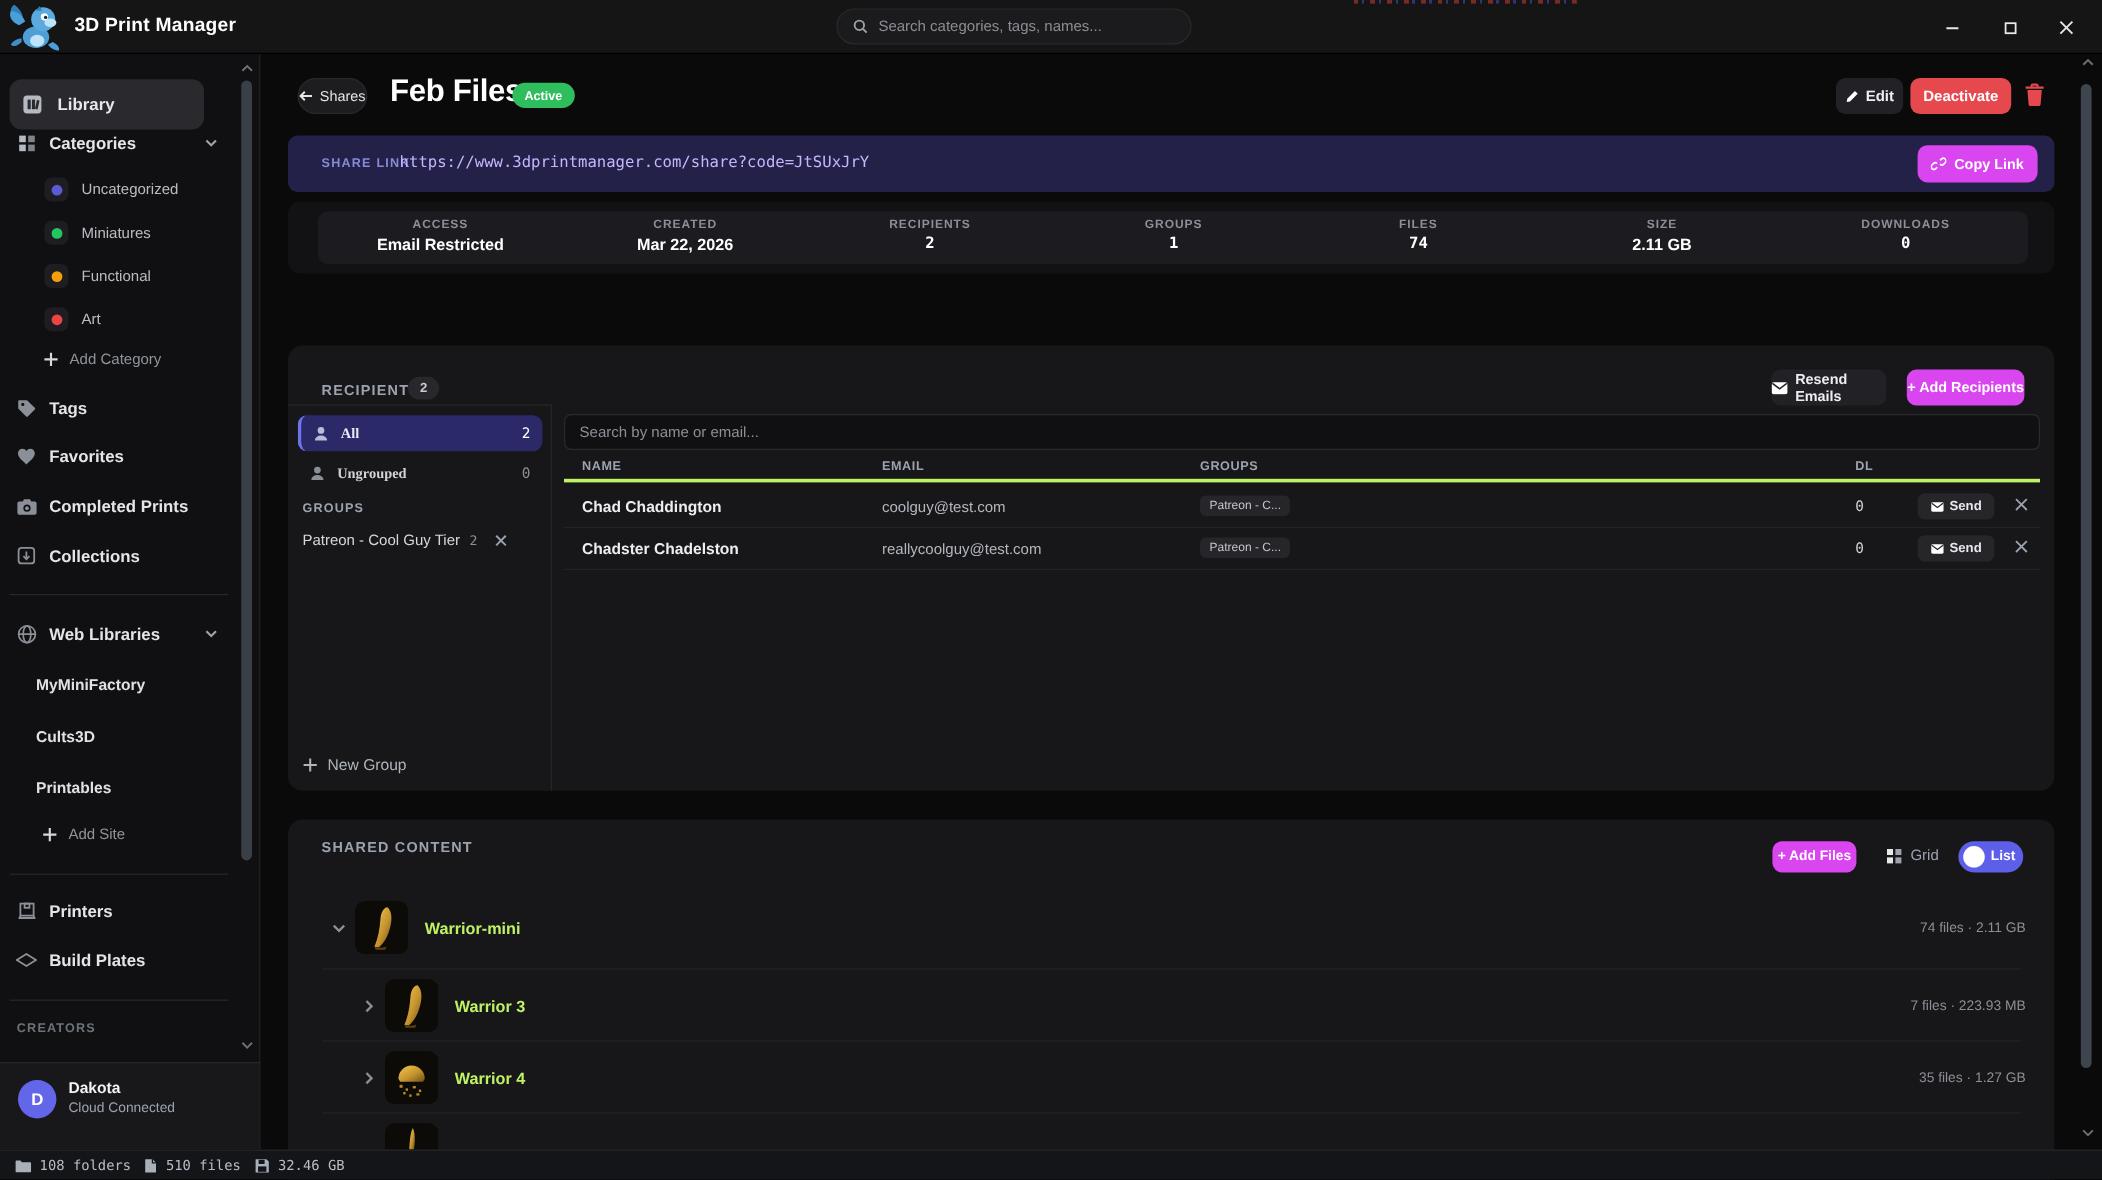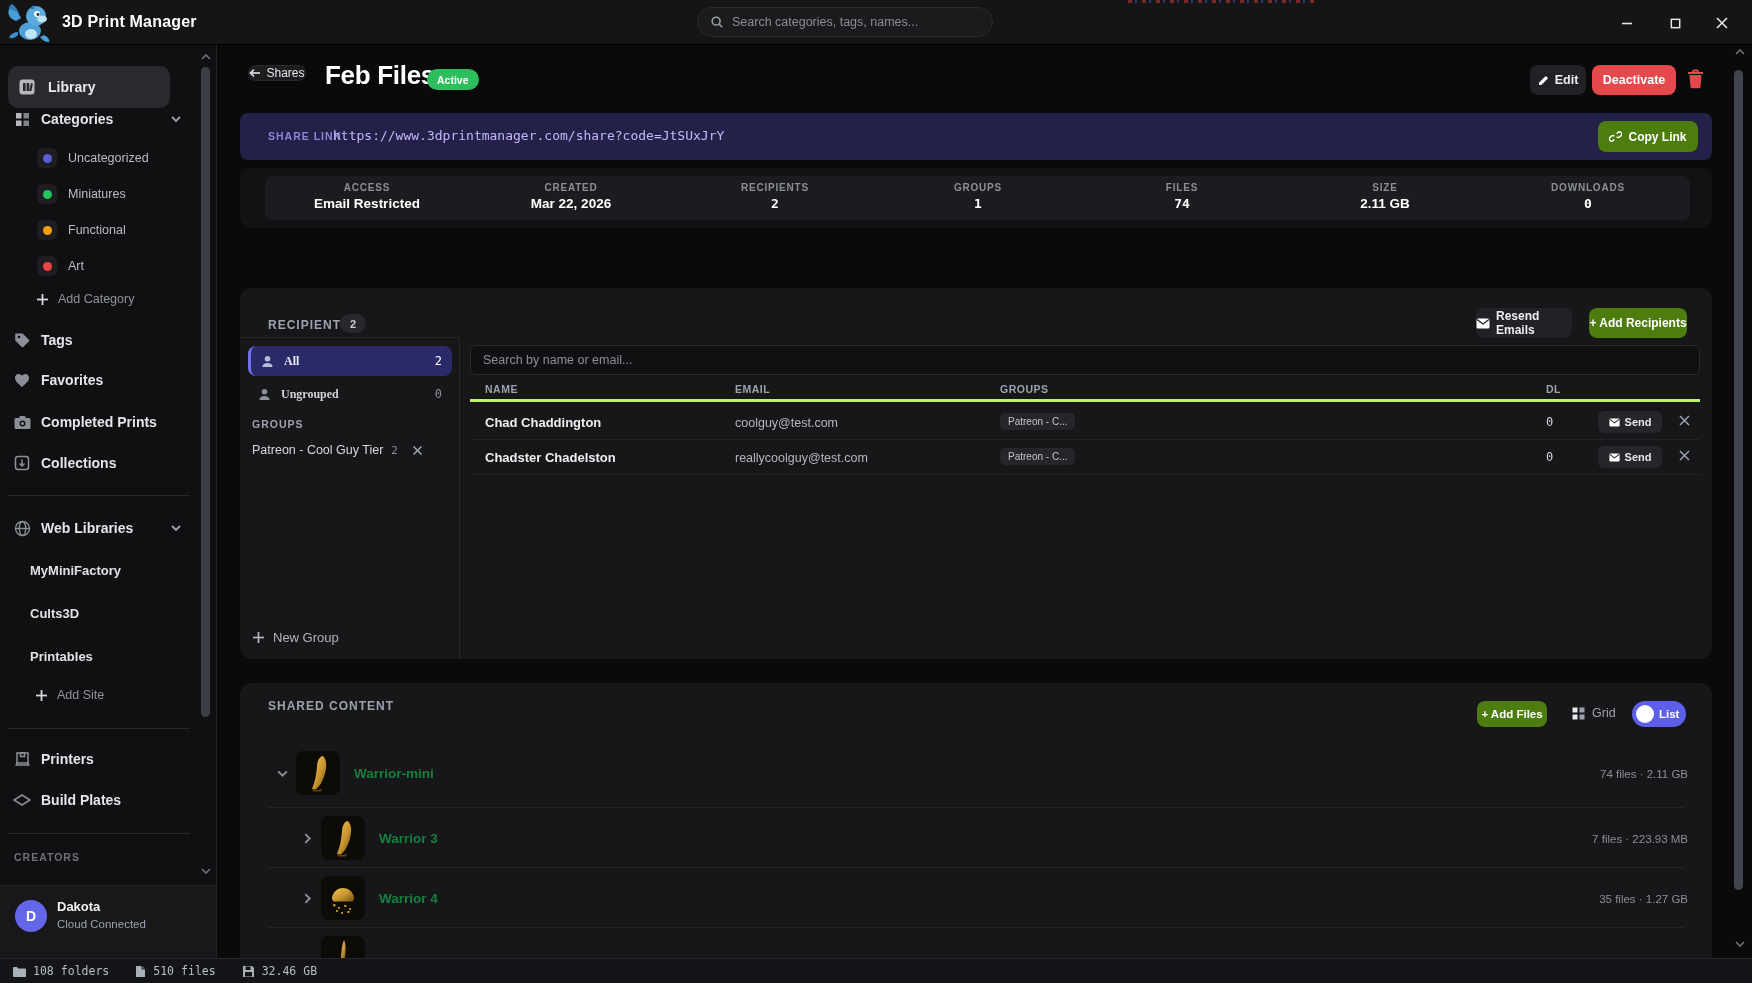--- a/index.html
+++ b/index.html
@@ -36,32 +36,32 @@
   .side-sec { position:absolute; left:14px; font-size:10.5px; font-weight:700; letter-spacing:1px; color:#6d7279; }
   .side-scroll { position:absolute; left:201px; width:9px; border-radius:5px; background:#3a3f46; }
   .scroll-chev { position:absolute; color:#6b7076; }
 
   .user-box { left:0; top:885px; width:217px; height:73px; background:#18181b; border-top:1px solid #26262a; border-right:1px solid #222226; z-index:4; }
   .avatar { position:absolute; left:15px; top:14px; width:32px; height:32px; border-radius:50%; background:#6466e9; color:#fff; font-size:14px; font-weight:700; display:flex; align-items:center; justify-content:center; }
   .user-name { position:absolute; left:57px; top:13px; font-size:13px; font-weight:700; color:#f0f1f3; }
   .user-status { position:absolute; left:57px; top:32px; font-size:11.5px; color:#9ca3af; }
 
   
-  .statusbar { left:0; top:958px; width:1752px; height:25px; background:#141518; border-top:1px solid #26262a; display:flex; align-items:center; gap:26px; padding-left:12px; z-index:6; font-family:"DejaVu Sans Mono", monospace; font-size:11.5px; color:#b9bdc3; }
+  .statusbar { left:0; top:958px; width:1752px; height:25px; background:#141518; border-top:1px solid #26262a; display:flex; align-items:center; gap:11px; padding-left:12px; z-index:6; font-family:"DejaVu Sans Mono", monospace; font-size:11.5px; color:#b9bdc3; }
   .status-item { display:flex; align-items:center; gap:7px; }
 
   
   .main { left:217px; top:45px; width:1535px; height:913px; background:#0a0a0b; }
   
-  .back-pill { left:31px; top:20px; width:58px; height:16px; background:#1d1d20; border:1px solid #2a2a2e; border-radius:15px; display:flex; align-items:center; justify-content:center; gap:5px; font-size:12px; color:#e3e5e8; cursor:pointer; }
+  .back-pill { left:31px; top:20px; width:58px; height:30px; background:#1d1d20; border:1px solid #2a2a2e; border-radius:15px; display:flex; align-items:center; justify-content:center; gap:5px; font-size:12px; color:#e3e5e8; cursor:pointer; }
   .page-title { left:108px; top:15px; font-size:26px; font-weight:800; letter-spacing:-.3px; color:#fff; }
   .badge-active { left:210px; top:24px; height:21px; padding:0 10px; border-radius:11px; background:#2fbe5d; color:#fff; font-size:10.5px; font-weight:700; display:flex; align-items:center; }
   .btn { display:flex; align-items:center; justify-content:center; gap:6px; border-radius:8px; font-weight:700; cursor:pointer; }
   .btn-dark { background:#222226; color:#eceef0; }
-  .btn-accent { background:#4d7c0f; color:#fff; }
+  .btn-accent { background:#d946ef; color:#fff; }
   .btn-red { background:#e5484d; color:#fff; }
 
   
   .share-bar { left:23px; top:68px; width:1472px; height:47px; background:#232148; border-radius:8px; }
   .share-label { position:absolute; left:28px; top:17px; font-size:10.5px; font-weight:800; letter-spacing:1px; color:#8789d8; }
   .share-url { position:absolute; left:93px; top:15px; font-family:"DejaVu Sans Mono", monospace; font-size:13px; color:#c4b5fd; }
   .copy-btn { position:absolute; left:1358px; top:8px; width:100px; height:31px; font-size:12px; }
 
   
   .stats-outer { left:23px; top:123px; width:1472px; height:60px; background:#121215; border-radius:10px; }
@@ -103,21 +103,21 @@
 
   
   .content-card { left:23px; top:638px; width:1472px; height:320px; background:#17171a; border-radius:12px 12px 0 0; overflow:hidden; }
   .grid-toggle { position:absolute; display:flex; align-items:center; gap:7px; color:#9ca3af; font-size:12.5px; font-weight:400; cursor:pointer; }
   .list-toggle { position:absolute; width:54px; height:26px; background:#5d5fe8; border-radius:13px; display:flex; align-items:center; cursor:pointer; }
   .list-toggle .knob { width:18px; height:18px; border-radius:50%; background:#fff; margin-left:4px; }
   .list-toggle .lbl { margin-left:5px; color:#fff; font-size:11.5px; font-weight:700; }
   .crow { position:absolute; left:16px; width:1444px; height:57px; }
   .crow .chev { position:absolute; top:22px; color:#8b8f96; }
   .crow .thumb { position:absolute; top:6px; width:44px; height:44px; border-radius:8px; overflow:hidden; background:#0c0b07; }
-  .crow .nm { position:absolute; top:21px; font-size:13.5px; font-weight:700; color:#15803d; }
+  .crow .nm { position:absolute; top:21px; font-size:13.5px; font-weight:700; color:#bef264; }
   .crow .meta { position:absolute; right:12px; top:23px; font-size:11.5px; color:#8b8f96; }
   .cdiv { position:absolute; left:28px; width:1416px; height:1px; background:#242428; }
 
   
   .main-scroll-thumb { position:absolute; left:1517px; top:25px; width:9px; height:820px; background:#3f454e; border-radius:5px; }
 </style>
 </head>
 <body>
 
 <svg width="0" height="0" style="position:absolute">

